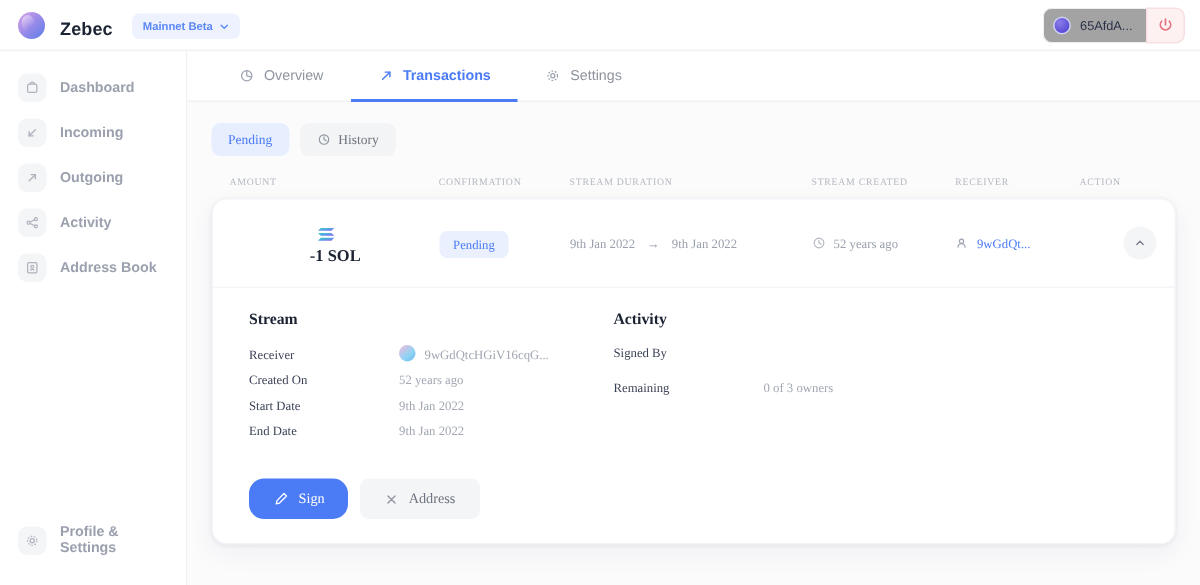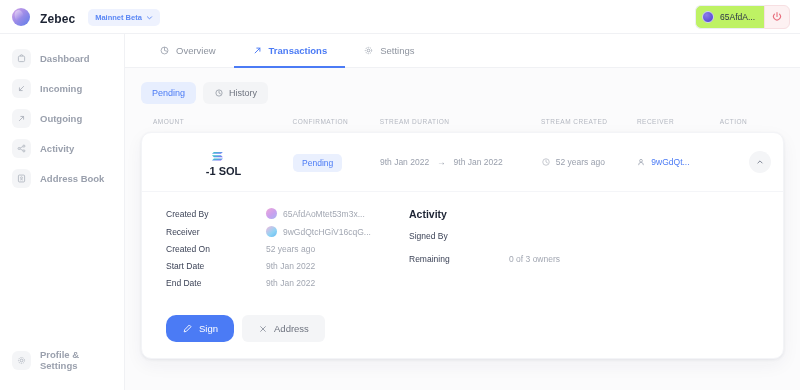--- a/index.html
+++ b/index.html
@@ -36,21 +36,21 @@
     background: #eef2fe; color: #5b87f5;
     font-size: 7.5px; font-weight: bold;
     padding: 4px 7px; border-radius: 5px; margin-left: 3px;
   }
   .chev-sm { width: 7px; height: 7px; display:block; }
   .topbar-right { display: flex; align-items: center; }
   .wallet-pill {
     display: flex; align-items: center; gap: 6px;
     border: 1px solid #eceef3; border-right: none;
     border-radius: 6px 0 0 6px;
-    padding: 5px 9px 5px 6px; background: #bef264;
+    padding: 5px 9px 5px 6px; background: #a3a3a3;
   }
   .wallet-av {
     width: 12px; height: 12px; border-radius: 50%;
     background: radial-gradient(circle at 35% 30%, #8a7de8, #4a3ad0);
     border: 1.5px solid #cdd2ee; flex:none;
   }
   .wallet-txt { font-size: 8.5px; color: #2b3247; font-weight: 500; }
   .power-btn {
     width: 26px; height: 24px; display:flex; align-items:center; justify-content:center;
     background: #fdf1f2; border: 1px solid #f7dfe2; border-radius: 0 6px 6px 0;
@@ -87,21 +87,21 @@
     display: flex; gap: 0; align-items: stretch;
     background:#fff; border-bottom: 1px solid #f0f1f4; padding-left: 16px; height: 34px;
   }
   .tab {
     display: flex; align-items: center; gap: 6px;
     padding: 0 18px; font-size: 9.5px; color: #8e949f; cursor: pointer;
     border-bottom: 2px solid transparent; margin-bottom: -1px;
   }
   .tab.active { color: #4b7bf5; font-weight: bold; border-bottom-color: #4b7bf5; }
 
-  .content { flex: 1; padding: 14px 16px 0 16px; overflow: hidden; }
+  .content { flex: 1; padding: 14px 16px 0 16px; overflow: hidden; font-family: Liberation Serif, serif; }
 
   .seg { display: flex; gap: 7px; margin-bottom: 14px; }
   .seg-btn {
     display: flex; align-items: center; gap: 5px;
     font-size: 9px; padding: 6px 11px; border-radius: 6px;
     background: #f3f4f6; color: #6e737f; cursor: pointer;
   }
   .seg-btn.active { background: #e7eefe; color: #4b7bf5; font-weight: 500; }
 
   
@@ -364,28 +364,22 @@
                 <svg width="10" height="10" viewBox="0 0 16 16">
                   <path d="M4.6 9.6 L8 6.2 L11.4 9.6" fill="none" stroke="#7b8190" stroke-width="1.5" stroke-linecap="round" stroke-linejoin="round"></path>
                 </svg>
               </div>
             </div>
           </div>
 
           <div class="detail">
 
             <div class="det-col-left">
-
-              <div class="det-row">
-                <div class="det-k">Created By</div>
-                <div class="det-v">
-                  <span class="av av1"></span>
-                  <span>65AfdAoMtet53m3x...</span>
-                </div>
-              </div>
+              <div class="det-title">Stream</div>
+
 
               <div class="det-row">
                 <div class="det-k">Receiver</div>
                 <div class="det-v">
                   <span class="av av2"></span>
                   <span>9wGdQtcHGiV16cqG...</span>
                 </div>
               </div>
 
               <div class="det-row">

